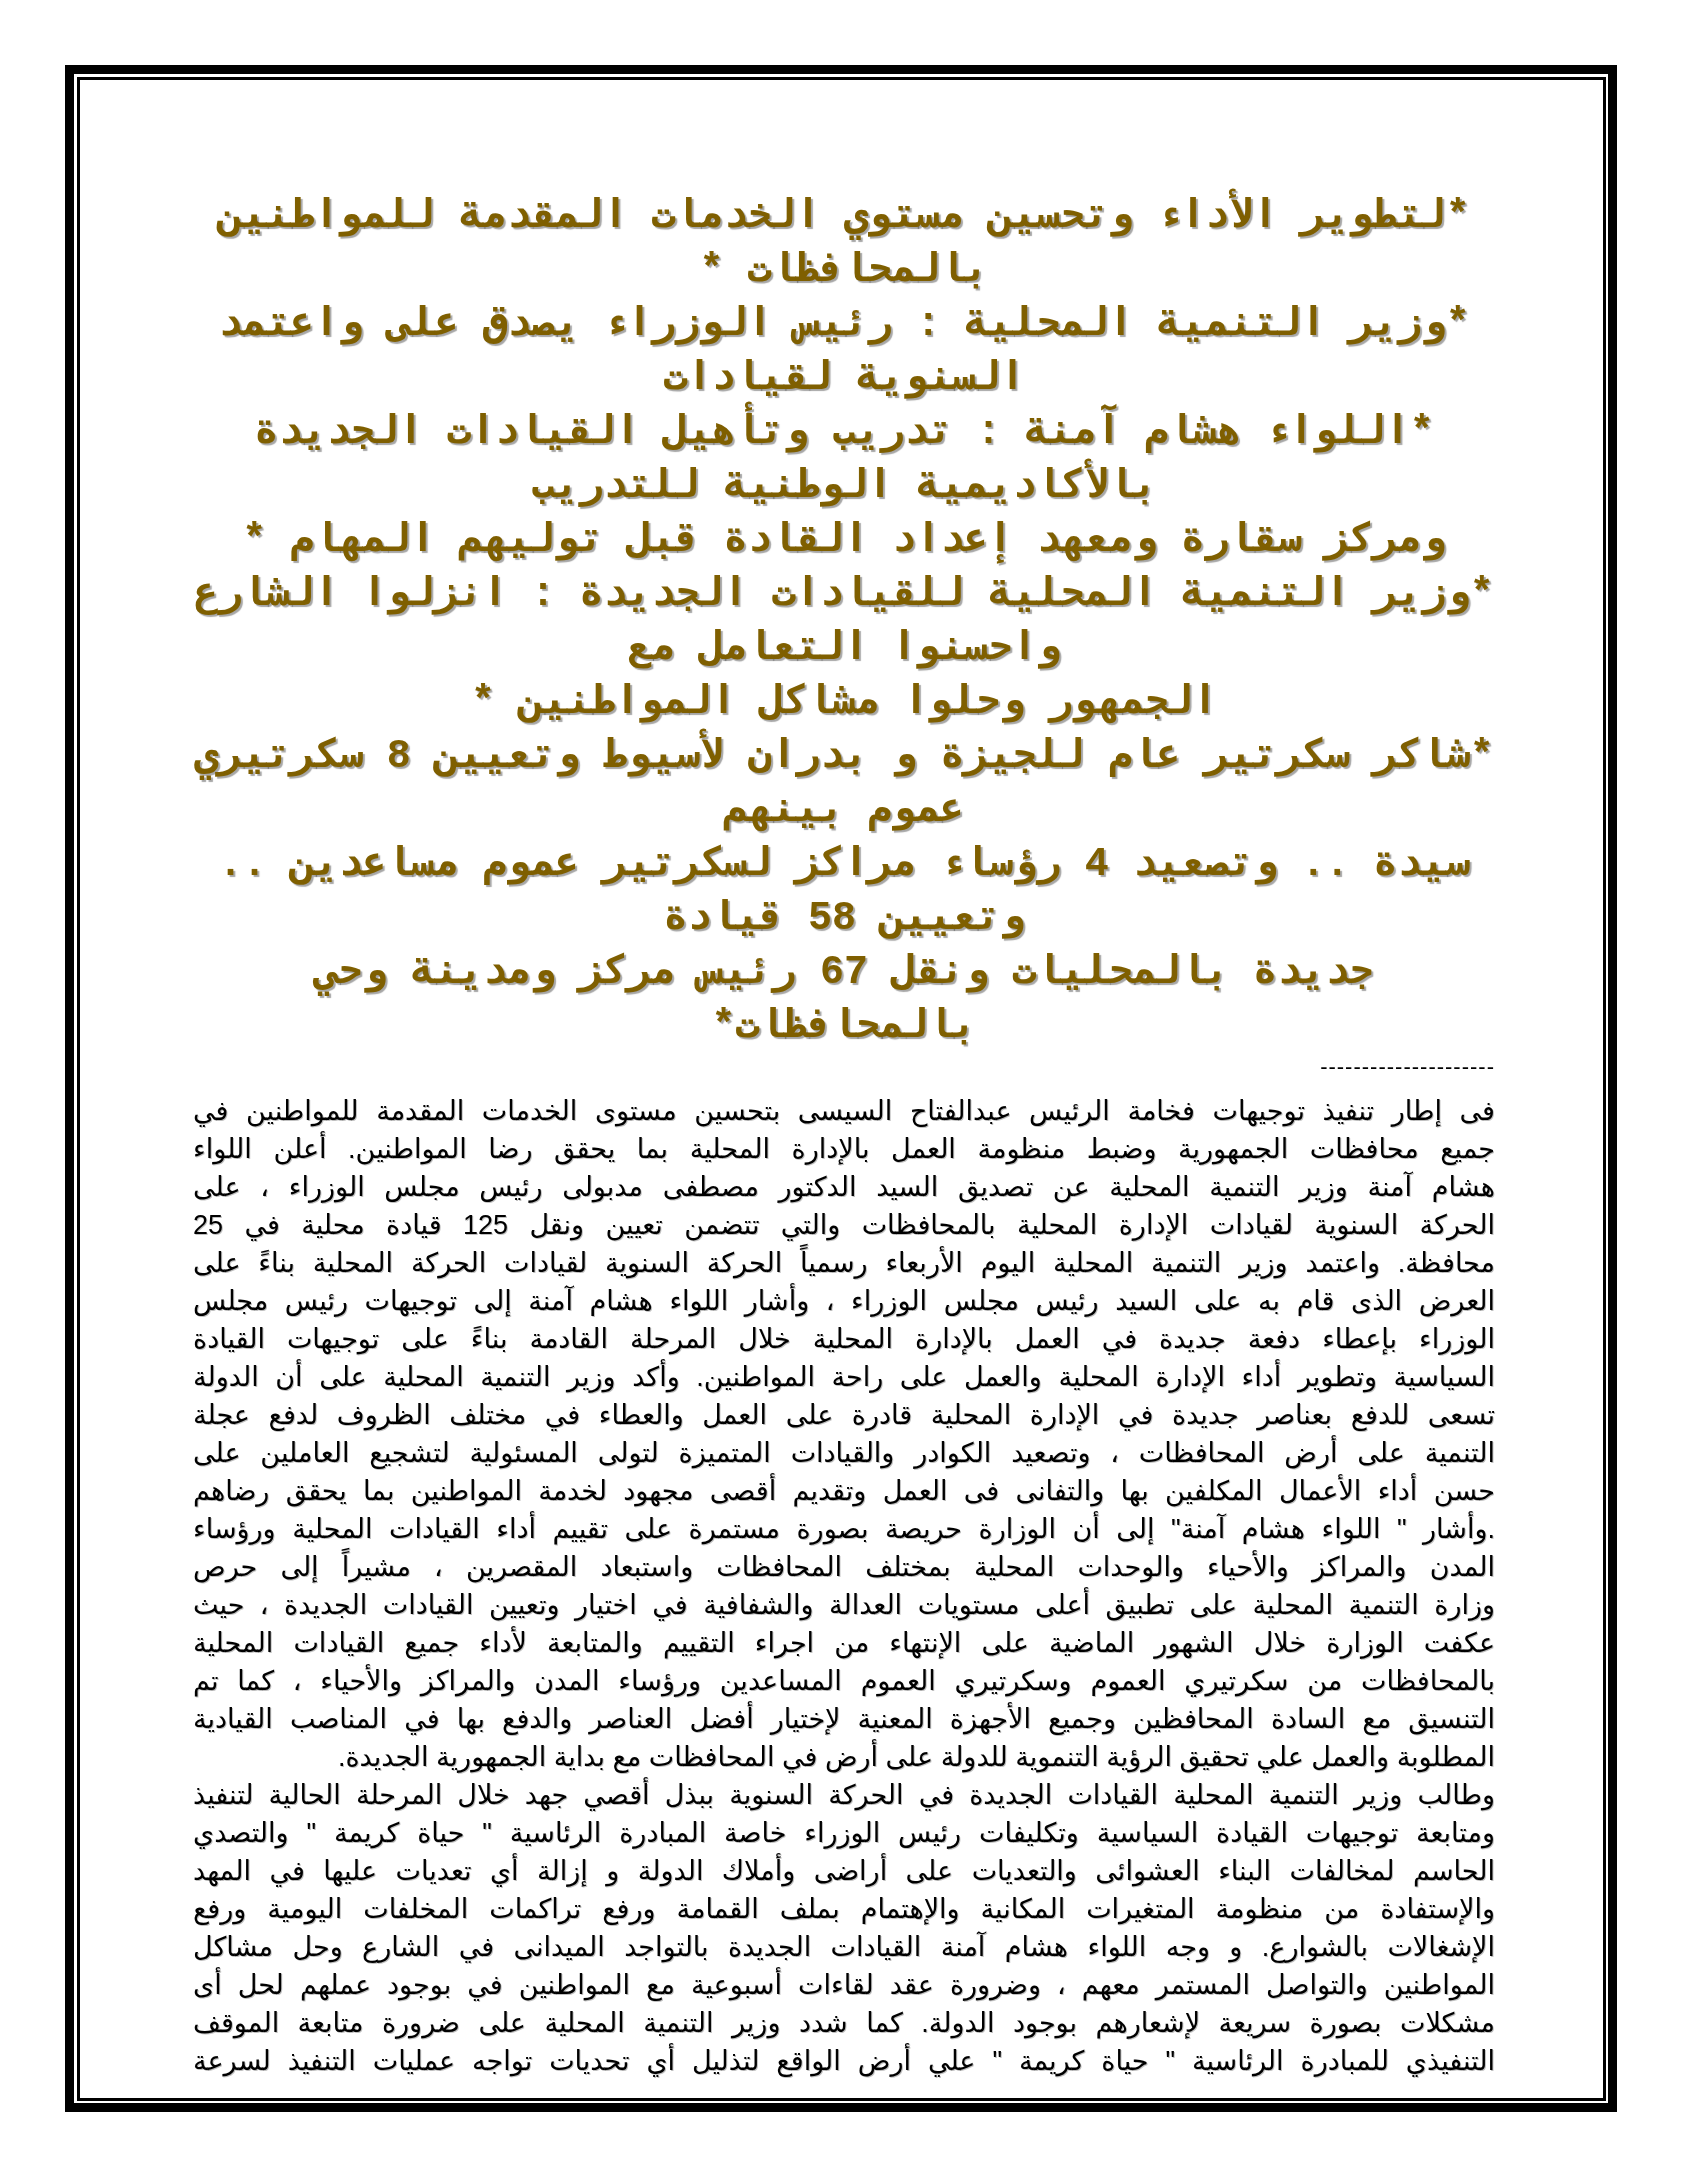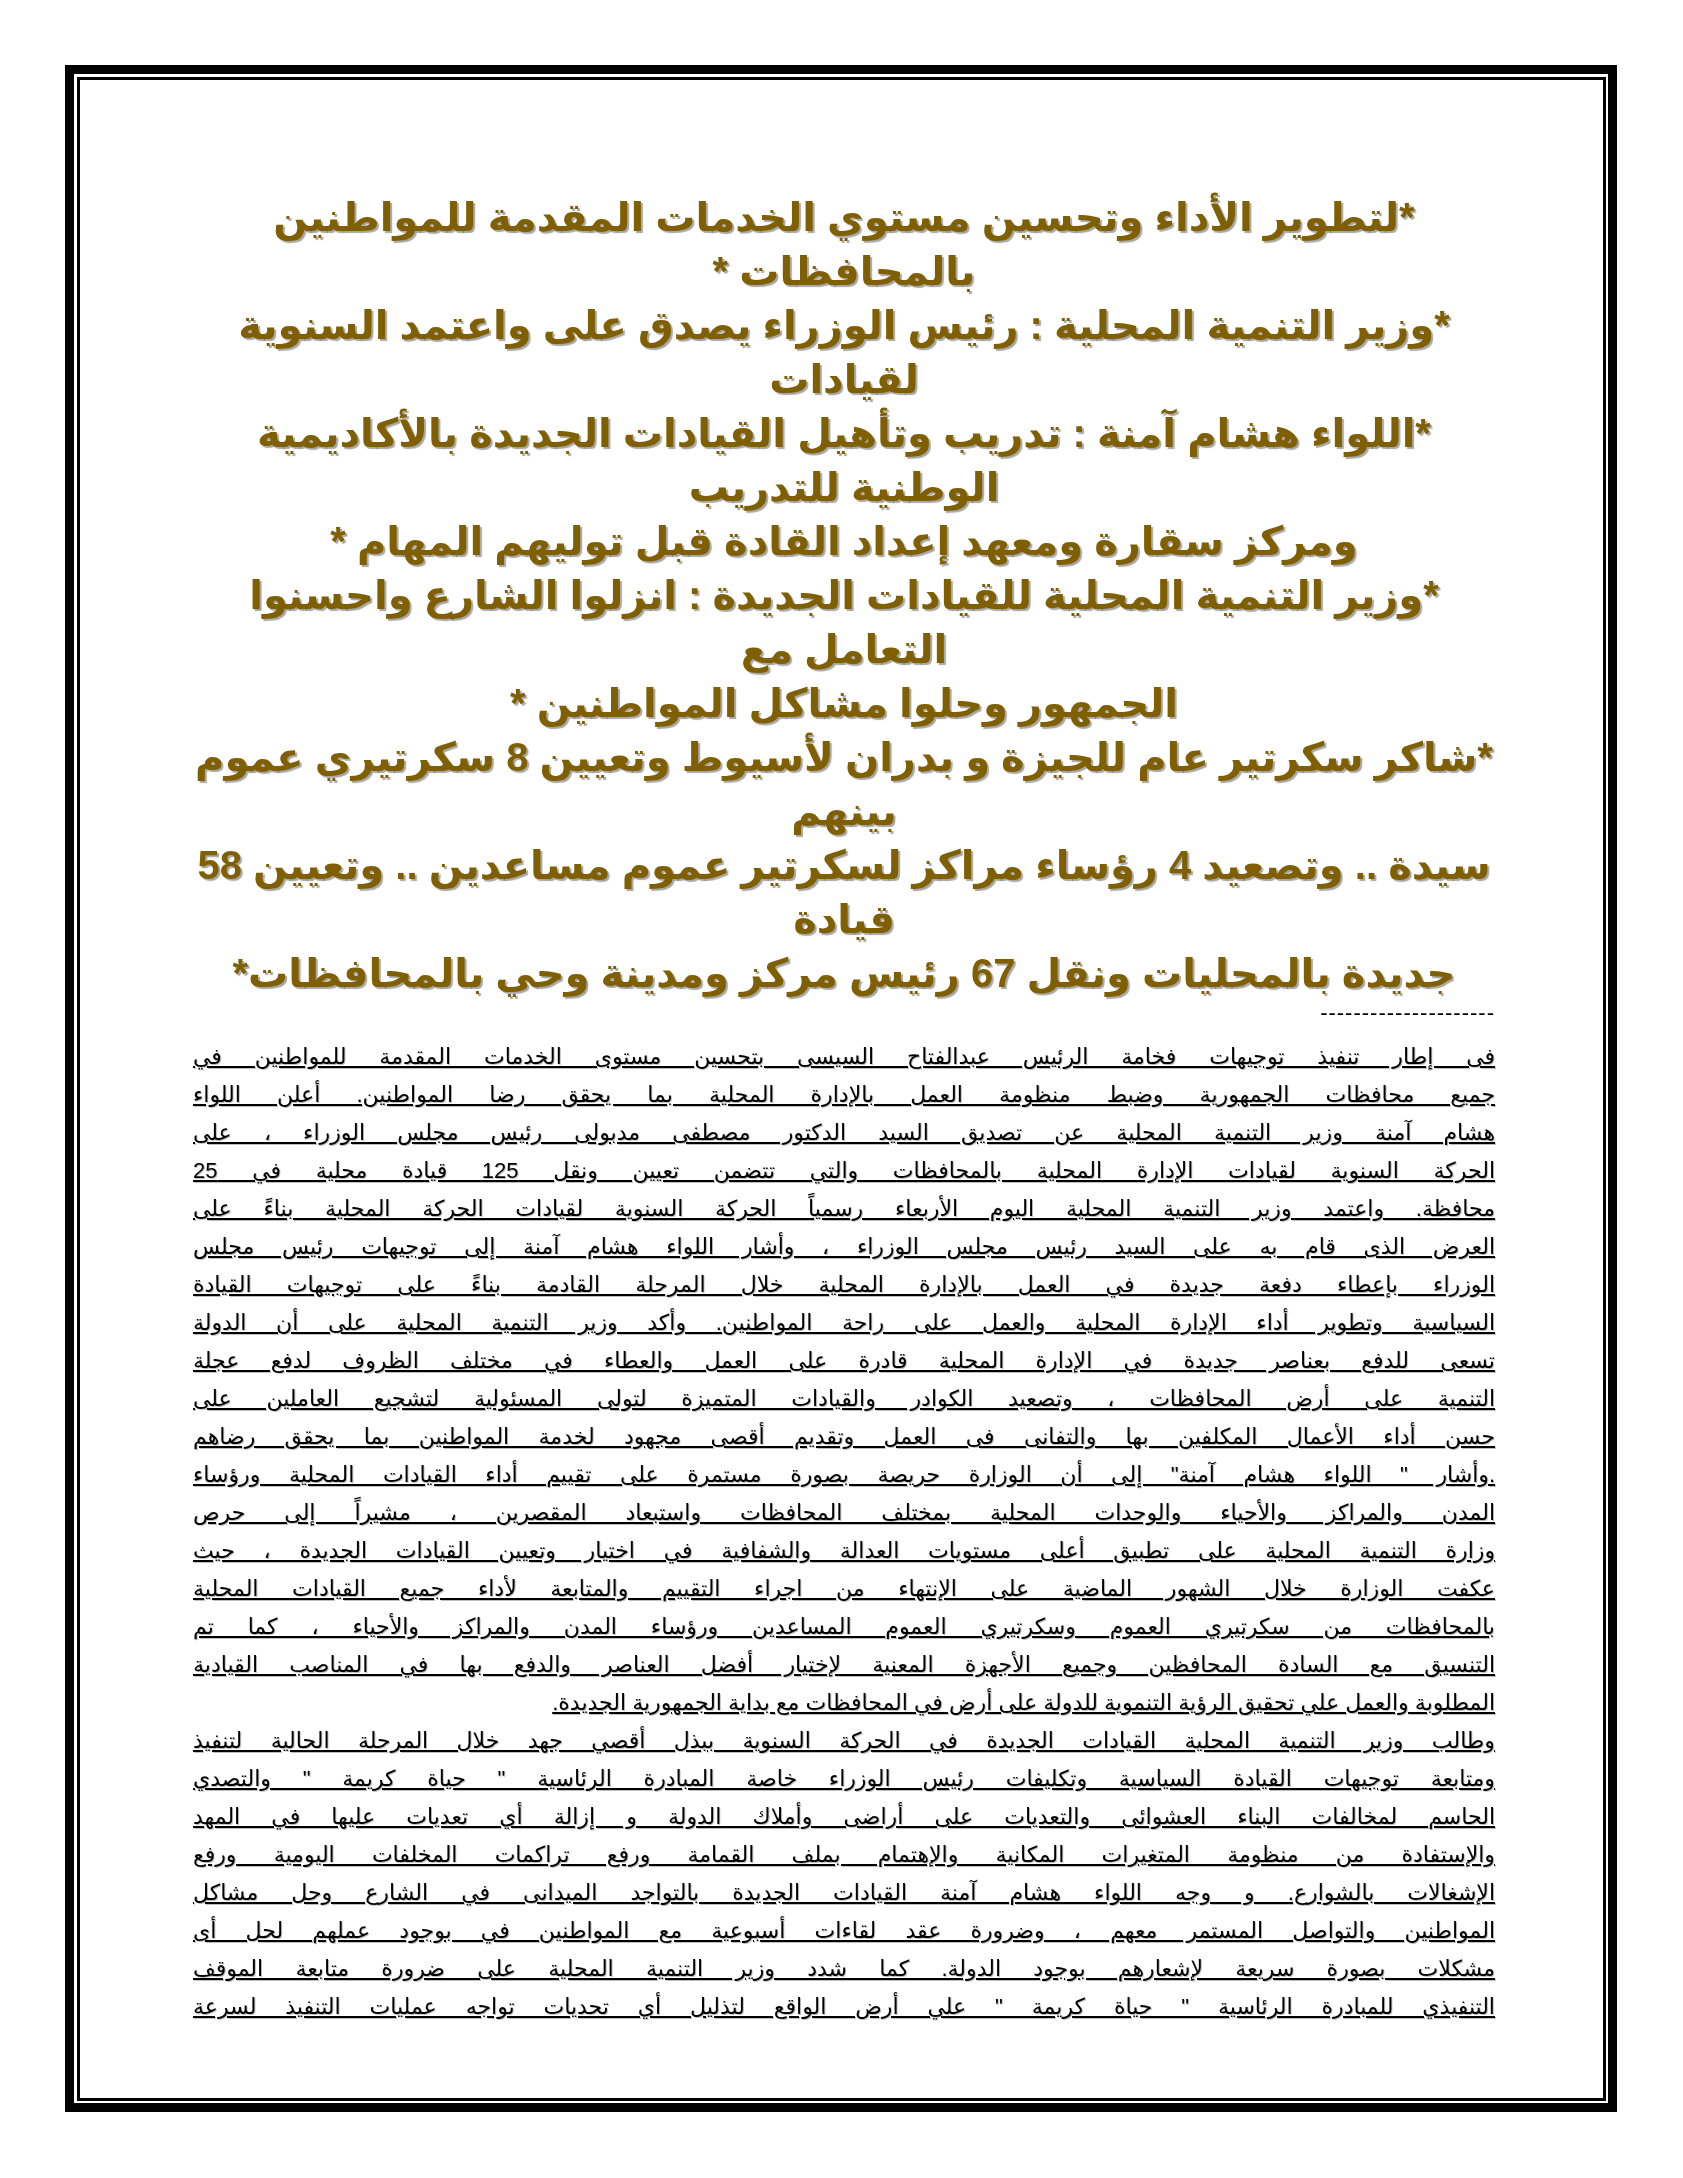--- a/index.html
+++ b/index.html
@@ -42,46 +42,46 @@
   .headlines {
     text-align: center;
     color: #7f5f00;
     font-weight: bold;
     font-size: 40px;
     line-height: 54px;
     text-shadow: 2px 2px 1px rgba(0,0,0,0.35);
   }
   .headline {
     margin: 0;
+    font-family: Liberation Mono, monospace;
   }
   .separator {
     direction: ltr;
     text-align: right;
     font-size: 22px;
     line-height: 22px;
     color: #000;
     letter-spacing: 1px;
     margin-top: 2px;
     margin-right: 0px;
     padding-right: 0;
     height: 30px;
   }
   .separator span {
     display: inline-block;
     margin-right: 0px;
   }
   .body-text {
-    font-size: 22px;
+    font-size: 27px;
     line-height: 38px;
     color: #000000;
     text-align: justify;
     text-align-last: right;
     margin-top: 6px;
     text-shadow: 1px 1px 0 rgba(0,0,0,0.25);
-    text-decoration: underline;
   }
   .body-line {
     display: block;
     text-align: justify;
     text-align-last: justify;
     white-space: nowrap;
     overflow: visible;
   }
   .body-line.last {
     text-align-last: right;

